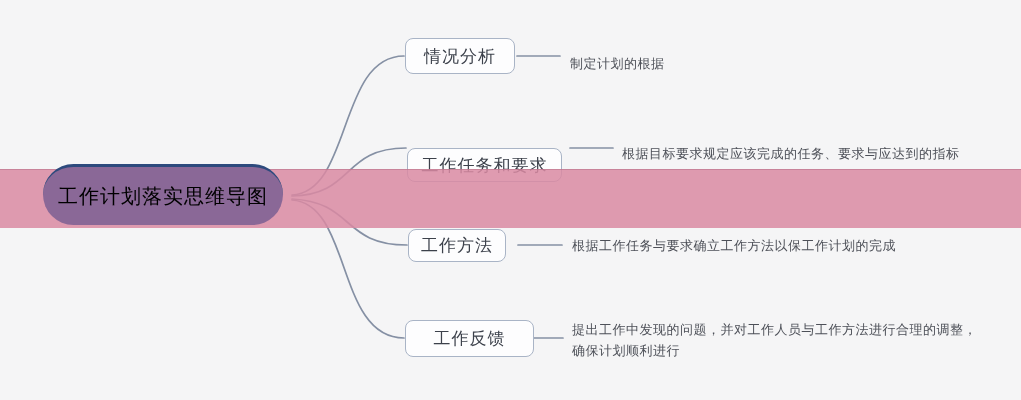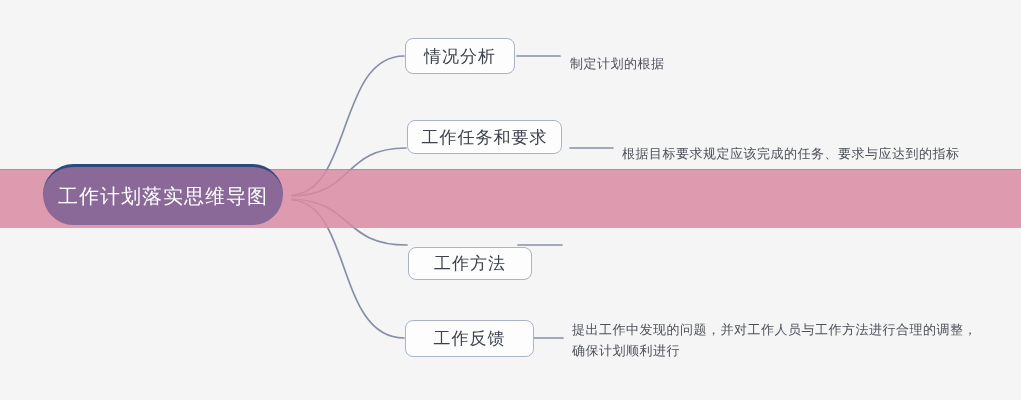--- a/index.html
+++ b/index.html
@@ -17,22 +17,22 @@
   .branch-node{
     position:absolute;z-index:2;
     background:#fdfdfe;
     border:1.6px solid #a9b4c6;
     border-radius:8px;
     display:flex;align-items:center;justify-content:center;
     color:#3c414b;font-size:17px;letter-spacing:1px;
     box-sizing:border-box;
   }
   #branch-0{left:405px;top:38px;width:110px;height:36px;}
-  #branch-1{left:407px;top:120px;width:155px;height:34px;align-items:center;}
-  #branch-2{left:408px;top:247px;width:124px;height:33px;}
+  #branch-1{left:407px;top:148px;width:155px;height:34px;align-items:center;}
+  #branch-2{left:408px;top:229px;width:98px;height:33px;}
   #branch-3{left:405px;top:320px;width:129px;height:37px;}
 
   
   .branch-note{
     position:absolute;z-index:2;transform:translateY(-50%);
     color:#4d5058;font-size:13px;line-height:1.65;letter-spacing:0.5px;
     white-space:nowrap;
   }
   #note-0{left:570px;top:64px;}
   #note-1{left:622px;top:154px;}
@@ -46,21 +46,21 @@
     border-top:1px solid rgba(160,90,115,0.35);
     z-index:3;
   }
   
   #central{
     position:absolute;left:43px;top:164px;width:240px;height:61px;
     background:#8a6897;
     border-top:3px solid #2d4a7d;
     border-radius:31px;
     display:flex;align-items:center;justify-content:center;
-    color:#ffffff;font-size:20px;letter-spacing:1px;white-space:nowrap;
+    color:#000000;font-size:20px;letter-spacing:1px;white-space:nowrap;
     box-sizing:border-box;overflow:hidden;
     z-index:4;
   }
   
   #banner-title{
     position:absolute;left:0;top:169px;width:1021px;height:58px;
     display:flex;align-items:center;justify-content:center;
     color:#ffffff;font-size:30px;font-weight:bold;letter-spacing:1px;
     white-space:nowrap;z-index:5;
   }
@@ -91,20 +91,21 @@
   <div id="note-0" class="branch-note">制定计划的根据</div>
 
   <div id="branch-1" class="branch-node">
     <span>工作任务和要求</span>
   </div>
   <div id="note-1" class="branch-note">根据目标要求规定应该完成的任务、要求与应达到的指标</div>
 
   <div id="branch-2" class="branch-node">
     <span>工作方法</span>
   </div>
+  <div id="note-2" class="branch-note">根据工作任务与要求确立工作方法以保工作计划的完成</div>
 
   <div id="branch-3" class="branch-node">
     <span>工作反馈</span>
   </div>
   <div id="note-3" class="branch-note">提出工作中发现的问题，并对工作人员与工作方法进行合理的调整，确保计划顺利进行</div>
 
   <div id="banner"></div>
 
   <div id="central">
     <span>工作计划落实思维导图</span>

